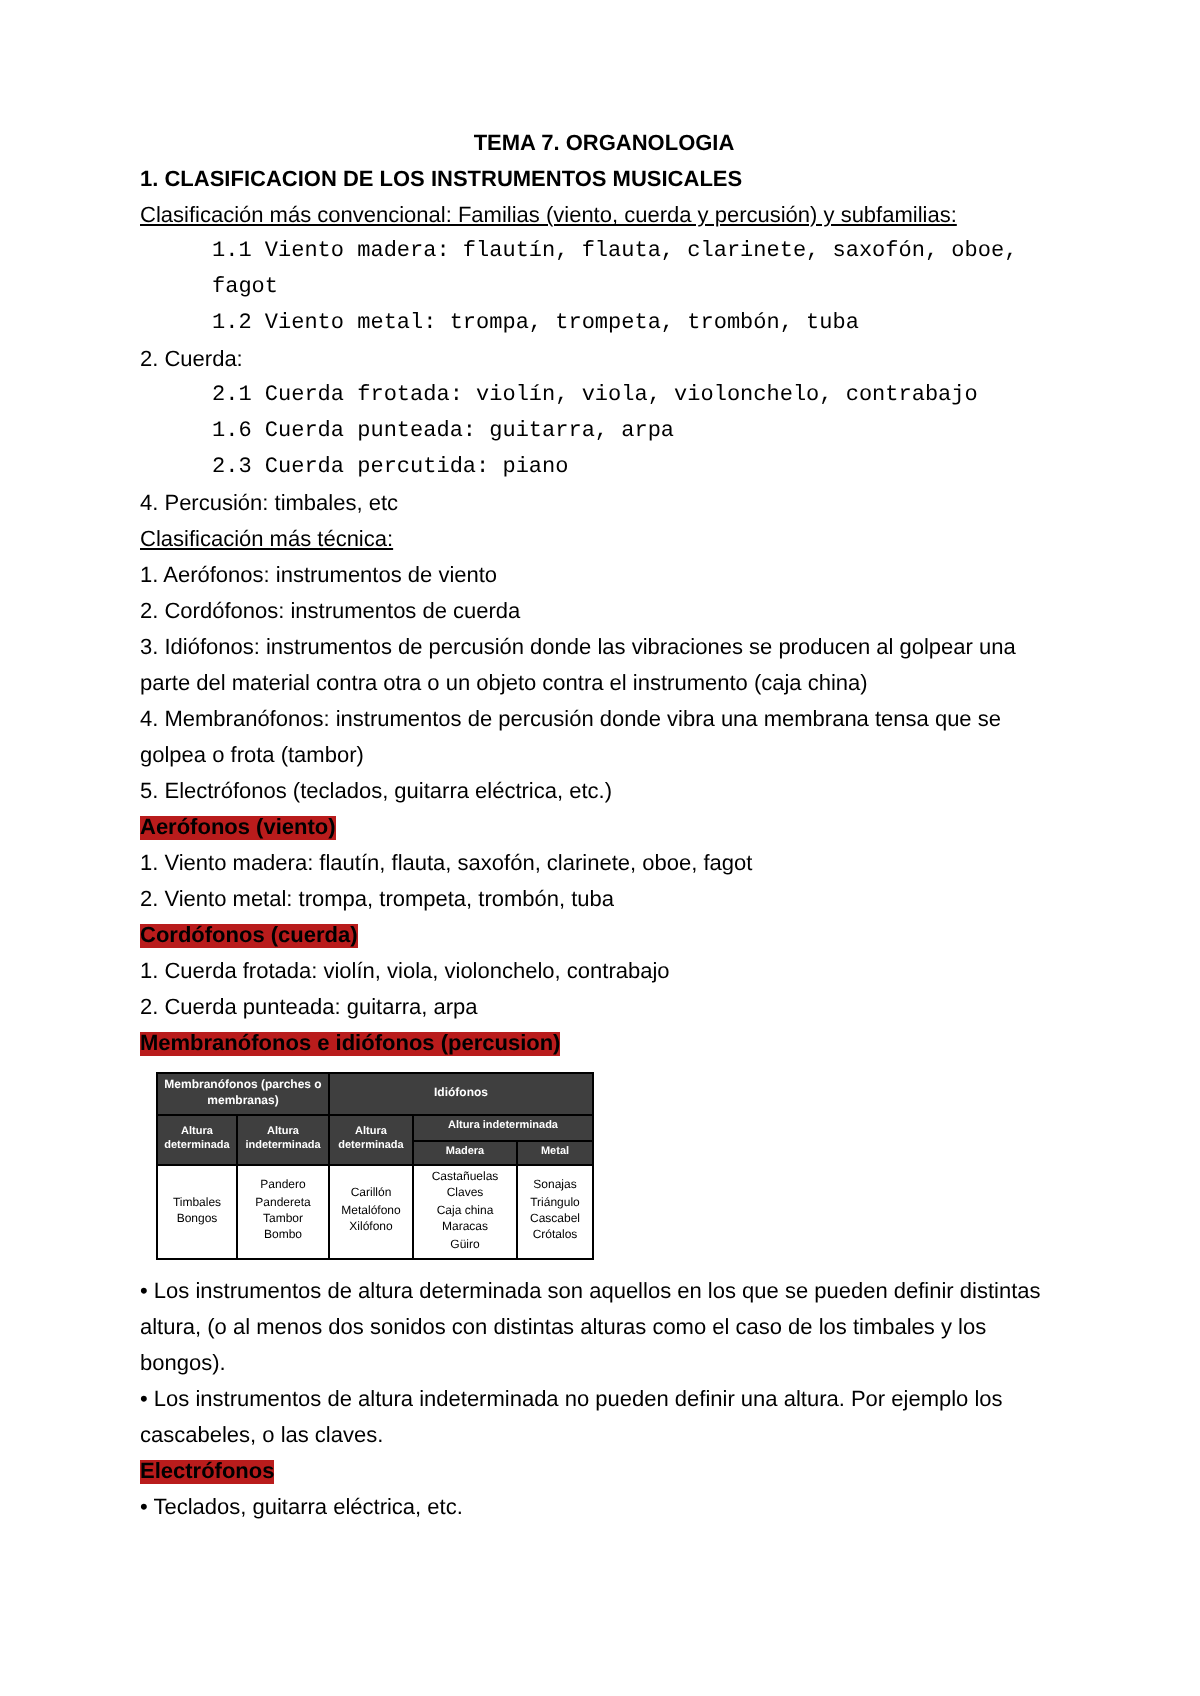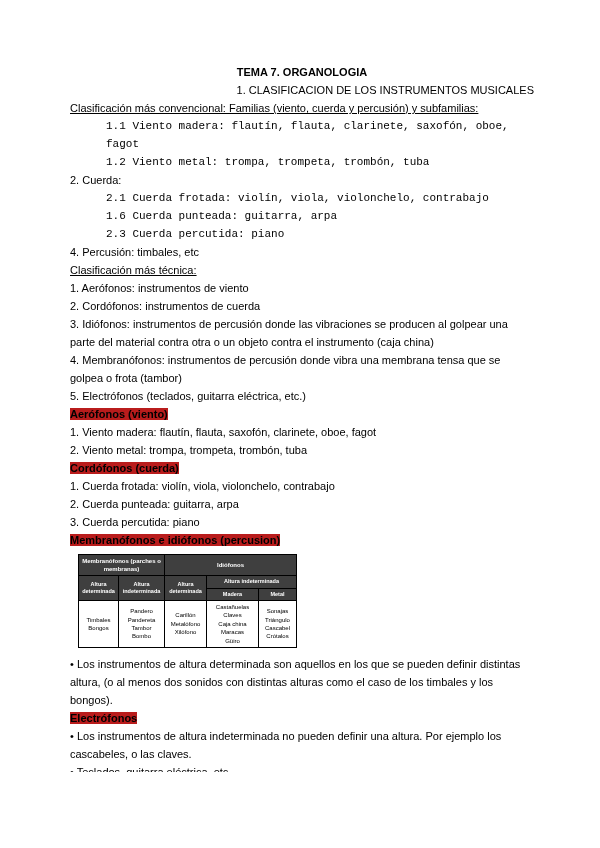--- a/index.html
+++ b/index.html
@@ -5,21 +5,21 @@
   * { box-sizing: border-box; }
   html, body { margin: 0; padding: 0; background: #ffffff; }
   .page {
     width: 600px; height: 772px; margin: 0 auto; background: #ffffff;
     font-family: "Liberation Sans", sans-serif; font-size: 11px; color: #000;
     overflow: hidden;
   }
   .content { padding: 63px 66px 0 70px; }
   .content p { margin: 0; line-height: 18px; }
   .title { text-align: center; font-weight: 700; }
-  .bold { font-weight: 400; text-align: right; }
+  .bold { font-weight: 700; }
   .underline { text-decoration: underline; }
   .indent { padding-left: 36px; font-family: Liberation Mono, monospace; }
   .hl { background: #b91c1c; font-weight: 700; }
 
   .tbl { border-collapse: collapse; margin: 5px 0 7px 8px; }
   .tbl th, .tbl td {
     border: 1px solid #000; text-align: center; vertical-align: middle; padding: 2px 2px;
   }
   .tbl th { background: #3f3f3f; color: #fff; font-weight: 700; font-size: 5.5px; line-height: 1.35; }
   .tbl th.group { font-size: 6px; }
@@ -50,21 +50,20 @@
     <p>4. Membranófonos: instrumentos de percusión donde vibra una membrana tensa que se golpea o frota (tambor)</p>
     <p>5. Electrófonos (teclados, guitarra eléctrica, etc.)</p>
 
     <p><span class="hl">Aerófonos (viento)</span></p>
     <p>1. Viento madera: flautín, flauta, saxofón, clarinete, oboe, fagot</p>
     <p>2. Viento metal: trompa, trompeta, trombón, tuba</p>
 
     <p><span class="hl">Cordófonos (cuerda)</span></p>
     <p>1. Cuerda frotada: violín, viola, violonchelo, contrabajo</p>
     <p>2. Cuerda punteada: guitarra, arpa</p>
-    <p>3. Cuerda percutida: piano</p>
 
     <p><span class="hl">Membranófonos e idiófonos (percusion)</span></p>
 
     <table class="tbl">
       <thead>
         <tr>
           <th class="group" colspan="2">Membranófonos (parches o membranas)</th>
           <th class="group" colspan="3">Idiófonos</th>
         </tr>
         <tr>
@@ -96,19 +95,19 @@
 Güiro</td>
           <td>Sonajas
 Triángulo
 Cascabel
 Crótalos</td>
         </tr>
       </tbody>
     </table>
 
     <p>• Los instrumentos de altura determinada son aquellos en los que se pueden definir distintas altura, (o al menos dos sonidos con distintas alturas como el caso de los timbales y los bongos).</p>
+    <p>• Los instrumentos de altura indeterminada no pueden definir una altura. Por ejemplo los cascabeles, o las claves.</p>
+
     <p><span class="hl">Electrófonos</span></p>
-
-    <p>• Los instrumentos de altura indeterminada no pueden definir una altura. Por ejemplo los cascabeles, o las claves.</p>
     <p>• Teclados, guitarra eléctrica, etc.</p>
 
   </div>
 </div>
 
 </body></html>

